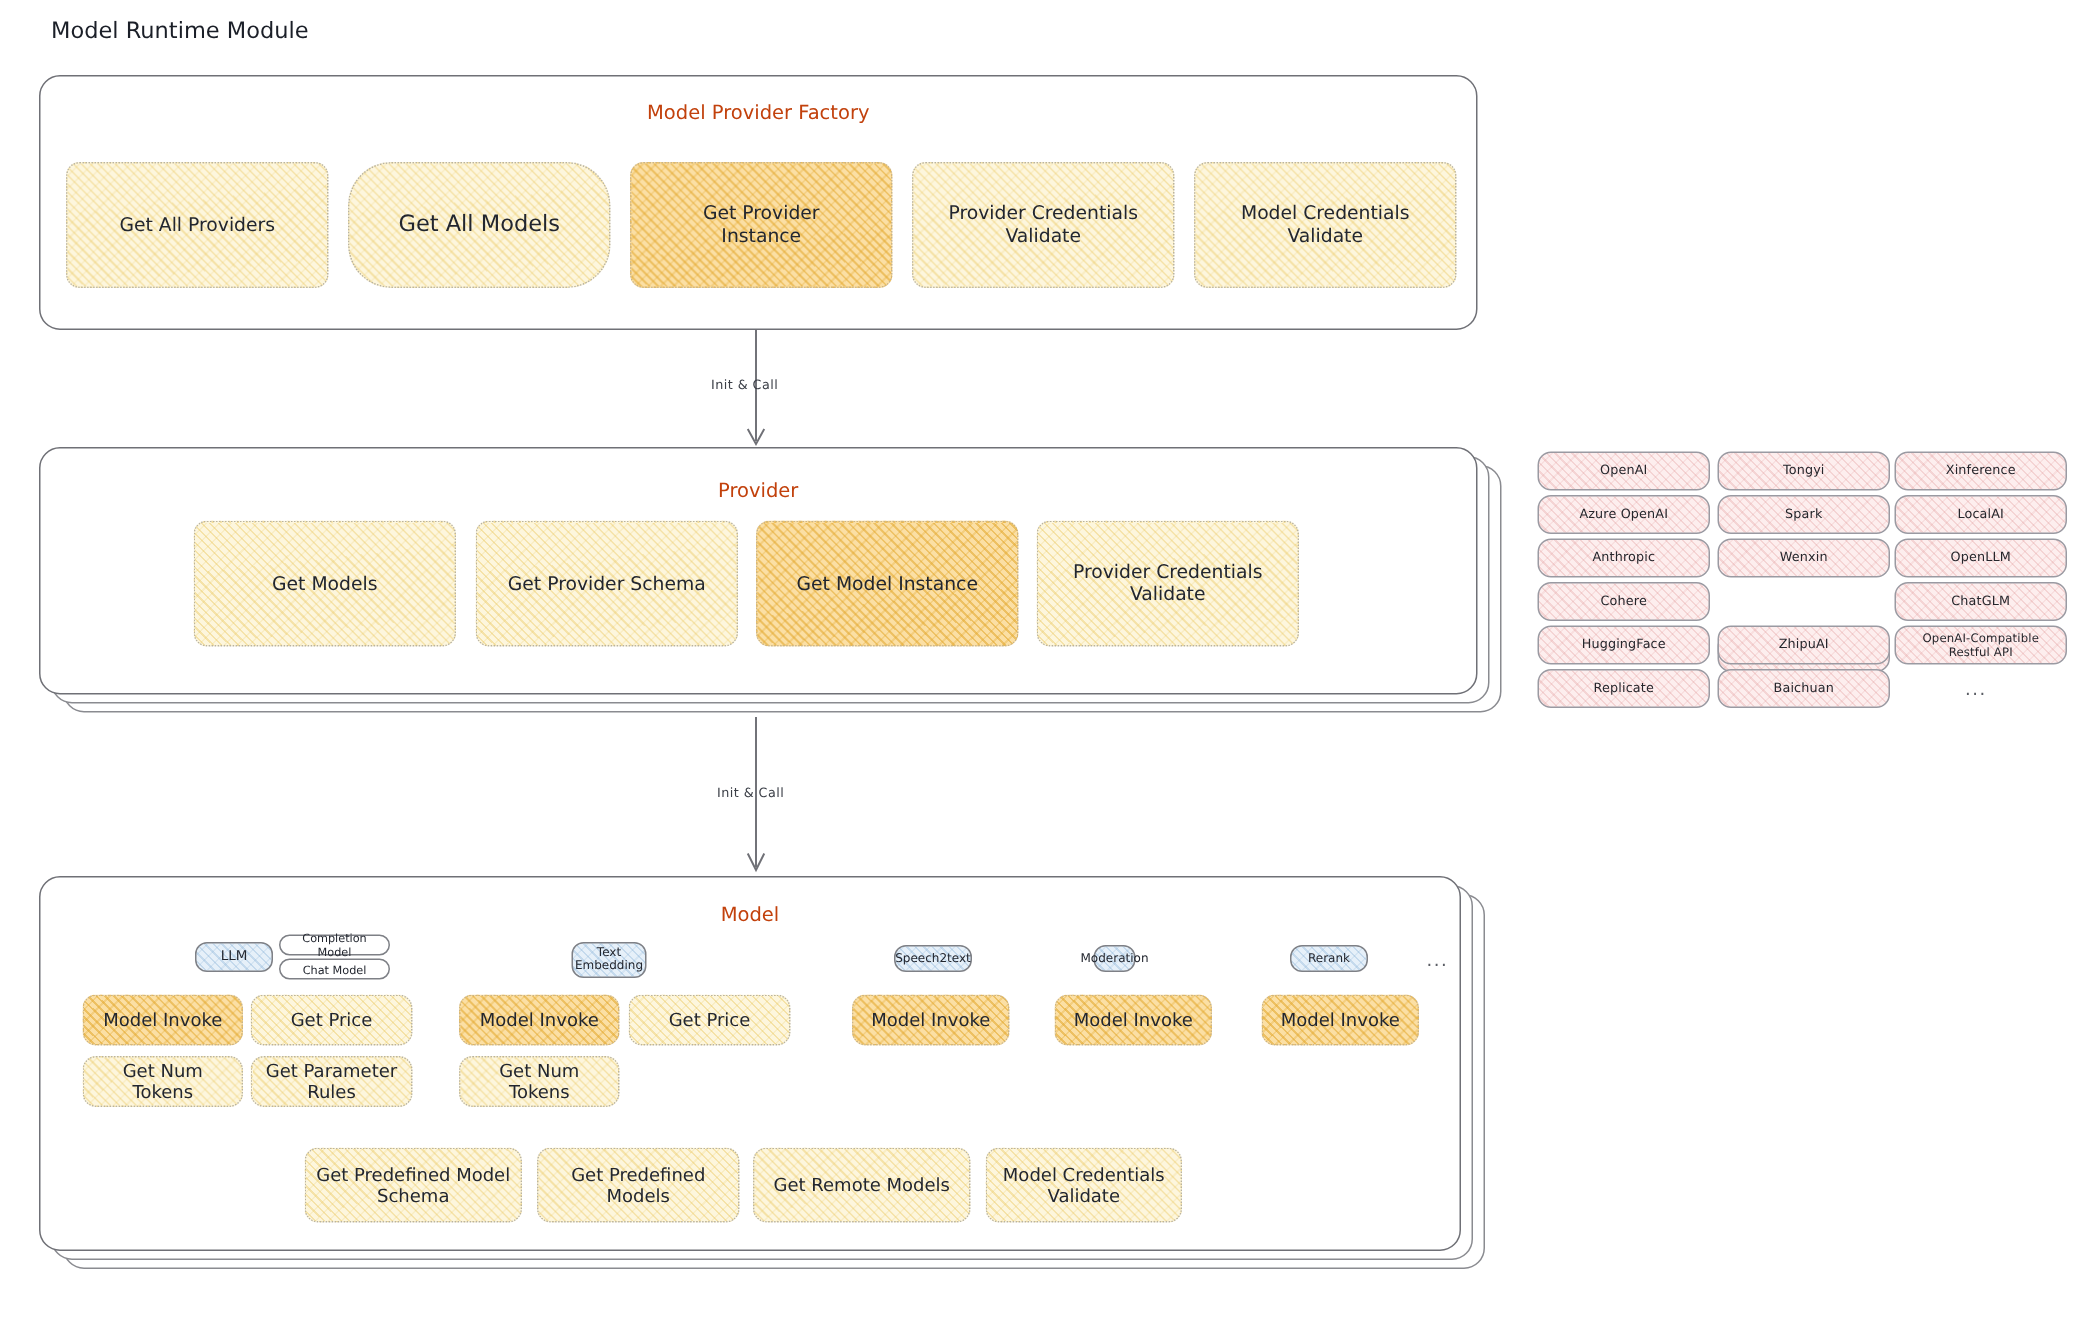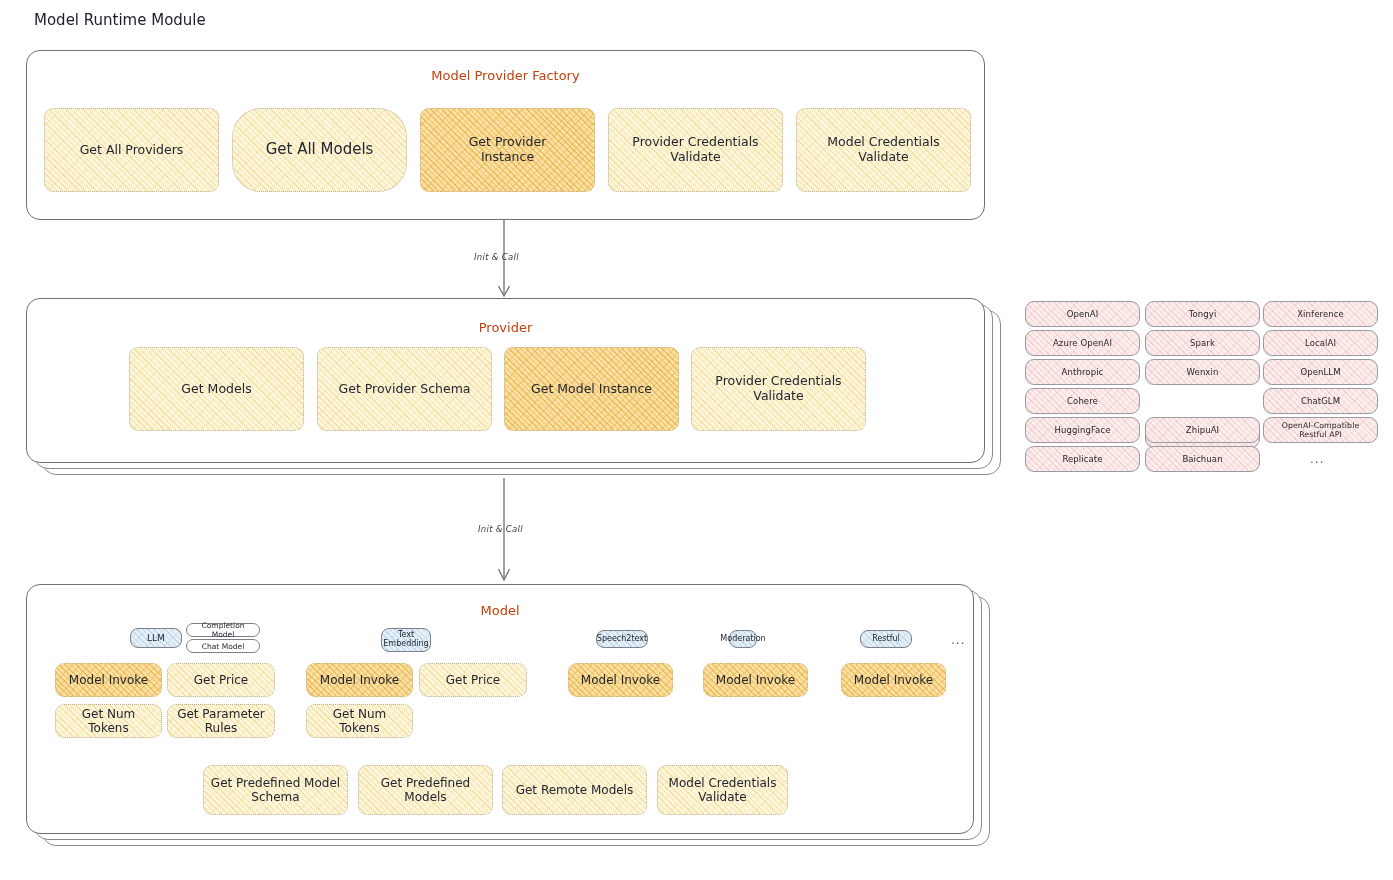--- a/index.html
+++ b/index.html
@@ -109,21 +109,20 @@
     color:#c2410c;
     text-align:center;
     white-space:nowrap;
   }
   .edge-label{
     position:absolute;
     font-size:8.5px;
     color:#3b3f47;
     white-space:nowrap;
     letter-spacing:.3px;
-    font-style:italic;
   }
   .ellipsis{
     position:absolute;
     font-size:12px;color:#5a5d64;letter-spacing:1px;
     white-space:nowrap;
   }
   svg.arrow{position:absolute;overflow:visible;}
 </style>
 </head>
 <body>
@@ -238,21 +237,21 @@
   <div class="badge" style="left:596px;top:630px;width:52px;height:18px;">Speech2text</div>
   <div class="node hl" style="left:568px;top:663px;width:105px;height:34px;font-size:12px;">
       <span>Model Invoke</span>
     </div>
 
   <div class="badge" style="left:729px;top:630px;width:28px;height:18px;">Moderation</div>
   <div class="node hl" style="left:703px;top:663px;width:105px;height:34px;font-size:12px;">
       <span>Model Invoke</span>
     </div>
 
-  <div class="badge" style="left:860px;top:630px;width:52px;height:18px;">Restful</div>
+  <div class="badge" style="left:860px;top:630px;width:52px;height:18px;">Rerank</div>
   <div class="node hl" style="left:841px;top:663px;width:105px;height:34px;font-size:12px;">
       <span>Model Invoke</span>
     </div>
 
   <div class="ellipsis" style="left:951px;top:633px;">...</div>
 
   <div class="node" style="left:203px;top:765px;width:145px;height:50px;font-size:12px;">
       <span>Get Predefined Model<br>Schema</span>
     </div>
   <div class="node" style="left:358px;top:765px;width:135px;height:50px;font-size:12px;">

